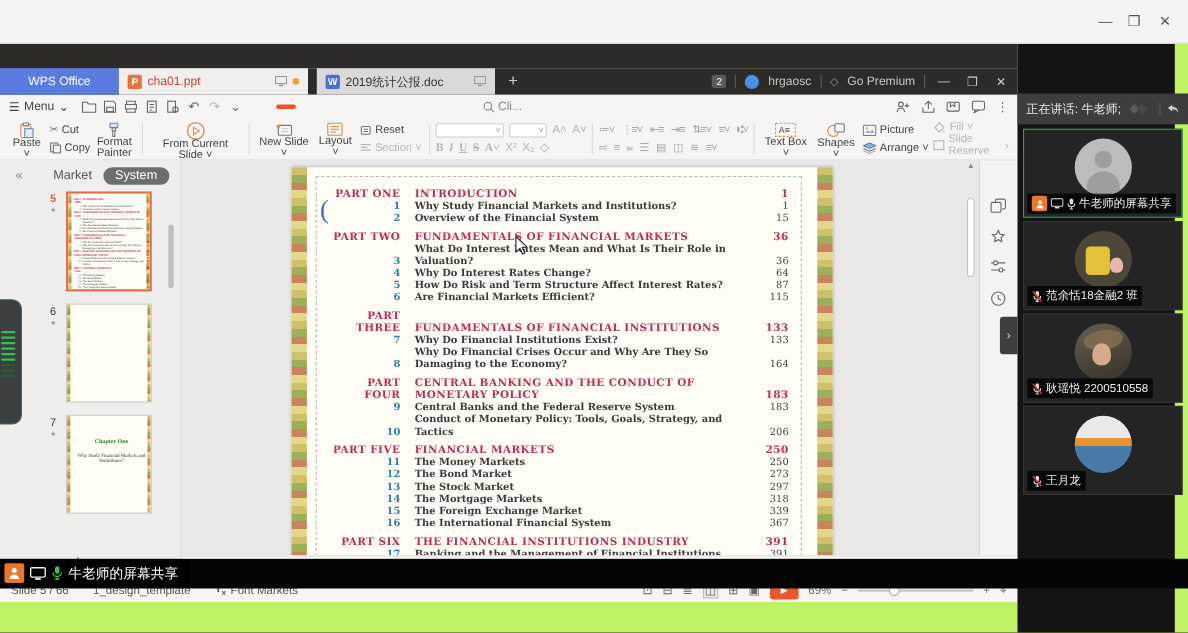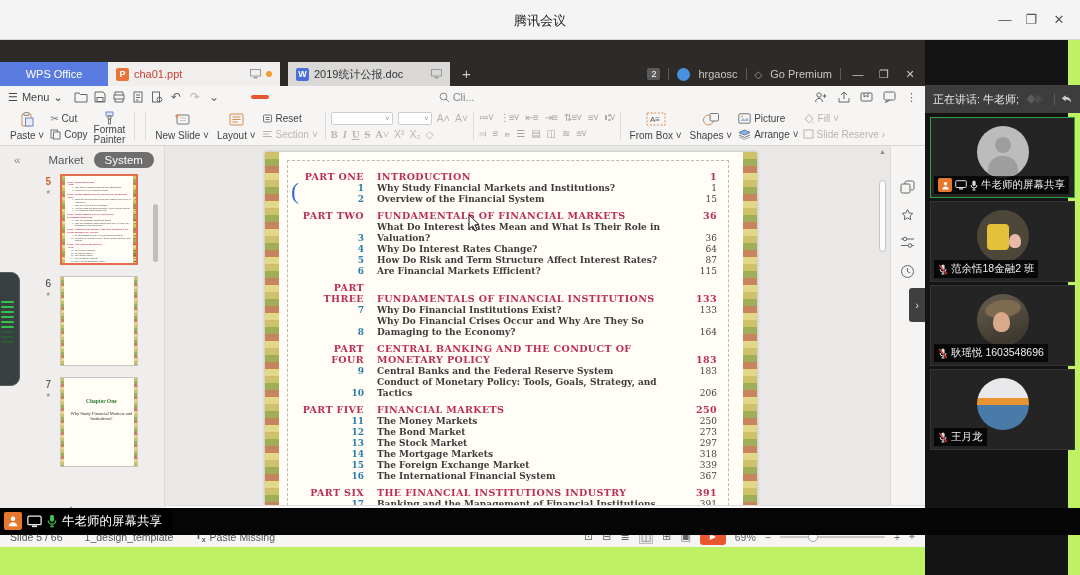--- a/index.html
+++ b/index.html
@@ -209,21 +209,20 @@
   
   #volwidget { position:absolute; left:-9px; top:232px; width:29px; height:114px; background:#3a3f42;
     border:1px solid #565b5e; border-radius:9px; z-index:60; }
   #volwidget .bar { position:absolute; left:9px; width:13px; height:2px; background:#35c24a; border-radius:1px; }
   #volwidget .bar.dim2 { background:#2a5c33; }
 </style>
 </head>
 <body>
 
 <div id="titlebar">
-  <div id="meet-title">腾讯会议</div>
   <div class="win-ctl" style="right:64px">—</div>
   <div class="win-ctl" style="right:38px">❐</div>
   <div class="win-ctl" style="right:10px">✕</div>
 </div>
 
 <div id="stage">
   <div id="brown-strip"></div>
 
   <div id="wps">
 
@@ -383,20 +382,29 @@
       <div class="rb-big">
         <span class="ric">
             <svg width="13" height="14" viewBox="0 0 13 14">
               <path d="M3 1h7v4H3z" fill="#dbe4f6" stroke="#6a87c8"></path>
               <path d="M5 5h3v3H5z M5.5 8h2v5h-2z" fill="none" stroke="#777"></path>
             </svg>
           </span>
         <span><span>Format</span><br><span>Painter</span></span>
       </div>
       <div class="rdiv"></div>
+      <div class="rb-big">
+        <span class="ric">
+            <svg width="18" height="18" viewBox="0 0 18 18">
+              <circle cx="9" cy="9" r="7.5" fill="none" stroke="#d98a4d" stroke-width="1.3"></circle>
+              <path d="M7 5.8l5 3.2-5 3.2z" fill="none" stroke="#d98a4d"></path>
+            </svg>
+          </span>
+        <span><span>From Current Slide</span> ˅</span>
+      </div>
       <div class="rdiv"></div>
       <div class="rb-big">
         <span class="ric">
             <svg width="16" height="14" viewBox="0 0 16 14">
               <rect x="3" y="3" width="12" height="9" rx="1" fill="none" stroke="#777"></rect>
               <path d="M6 6h6M6 8.5h6" stroke="#c9c7c5"></path>
               <path d="M3 1.5l.7 1.5 1.6.2-1.2 1.1.3 1.6L3 5.1 1.6 5.9l.3-1.6L.7 3.2l1.6-.2z" fill="#d98a4d"></path>
             </svg>
           </span>
         <span><span>New Slide</span> ˅</span>
@@ -468,21 +476,21 @@
         </div>
       </div>
       <div class="rdiv"></div>
       <div class="rb-big">
         <span class="ric">
             <svg width="20" height="14" viewBox="0 0 20 14">
               <rect x="1" y="1" width="18" height="12" fill="none" stroke="#d98a4d" stroke-dasharray="2 1.6"></rect>
               <text x="4" y="10" font-size="8" fill="#555">A≡</text>
             </svg>
           </span>
-        <span><span>From Box</span> ˅</span>
+        <span><span>Text Box</span> ˅</span>
       </div>
       <div class="rb-big">
         <span class="ric">
             <svg width="18" height="15" viewBox="0 0 18 15">
               <circle cx="6.5" cy="8" r="5" fill="none" stroke="#d98a4d"></circle>
               <rect x="8" y="1.5" width="8.5" height="7.5" rx="1" fill="#f6f5f4" stroke="#777"></rect>
             </svg>
           </span>
         <span><span>Shapes</span> ˅</span>
       </div>
@@ -852,21 +860,21 @@
         </span>
         <span id="notes-more">•••</span>
       </div>
     </div>
 
     <div id="statusbar">
       <span class="st-item">Slide 5 / 66</span>
       <span class="st-item">1_design_template</span>
       <span class="st-item">
         <span style="font-weight:bold">T<sub style="font-size:7px">x</sub></span>
-        <span>Paste Missing</span>
+        <span>Font Markets</span>
       </span>
       <span id="st-right">
         <span class="vicon">⊡</span>
         <span class="vicon">⊟</span>
         <span class="vicon">≣</span>
         <span class="vicon selv">◫</span>
         <span class="vicon">⊞</span>
         <span class="vicon">▣</span>
         <span id="play-btn">▶</span>
         <span>69%</span>
@@ -935,21 +943,21 @@
           <div class="avatar av3"></div>
           <div class="plabel">
 
             <span class="muted-ic">
               <svg width="10" height="11" viewBox="0 0 10 11">
                 <rect x="3.4" y="0.5" width="3.2" height="5.5" rx="1.6" fill="#ddd"></rect>
                 <path d="M2 5a3 3 0 006 0M5 8v2M3.5 10h3" fill="none" stroke="#ddd"></path>
                 <path d="M1.2 1l7.6 9" stroke="#d43c3c" stroke-width="1.4"></path>
               </svg>
             </span>
-            <span>耿瑶悦 1603548696</span>
+            <span>耿瑶悦 2200510558</span>
           </div>
         </div>
         <div class="tile muted">
           <div class="avatar av5"></div>
           <div class="plabel">
 
             <span class="muted-ic">
               <svg width="10" height="11" viewBox="0 0 10 11">
                 <rect x="3.4" y="0.5" width="3.2" height="5.5" rx="1.6" fill="#ddd"></rect>
                 <path d="M2 5a3 3 0 006 0M5 8v2M3.5 10h3" fill="none" stroke="#ddd"></path>

